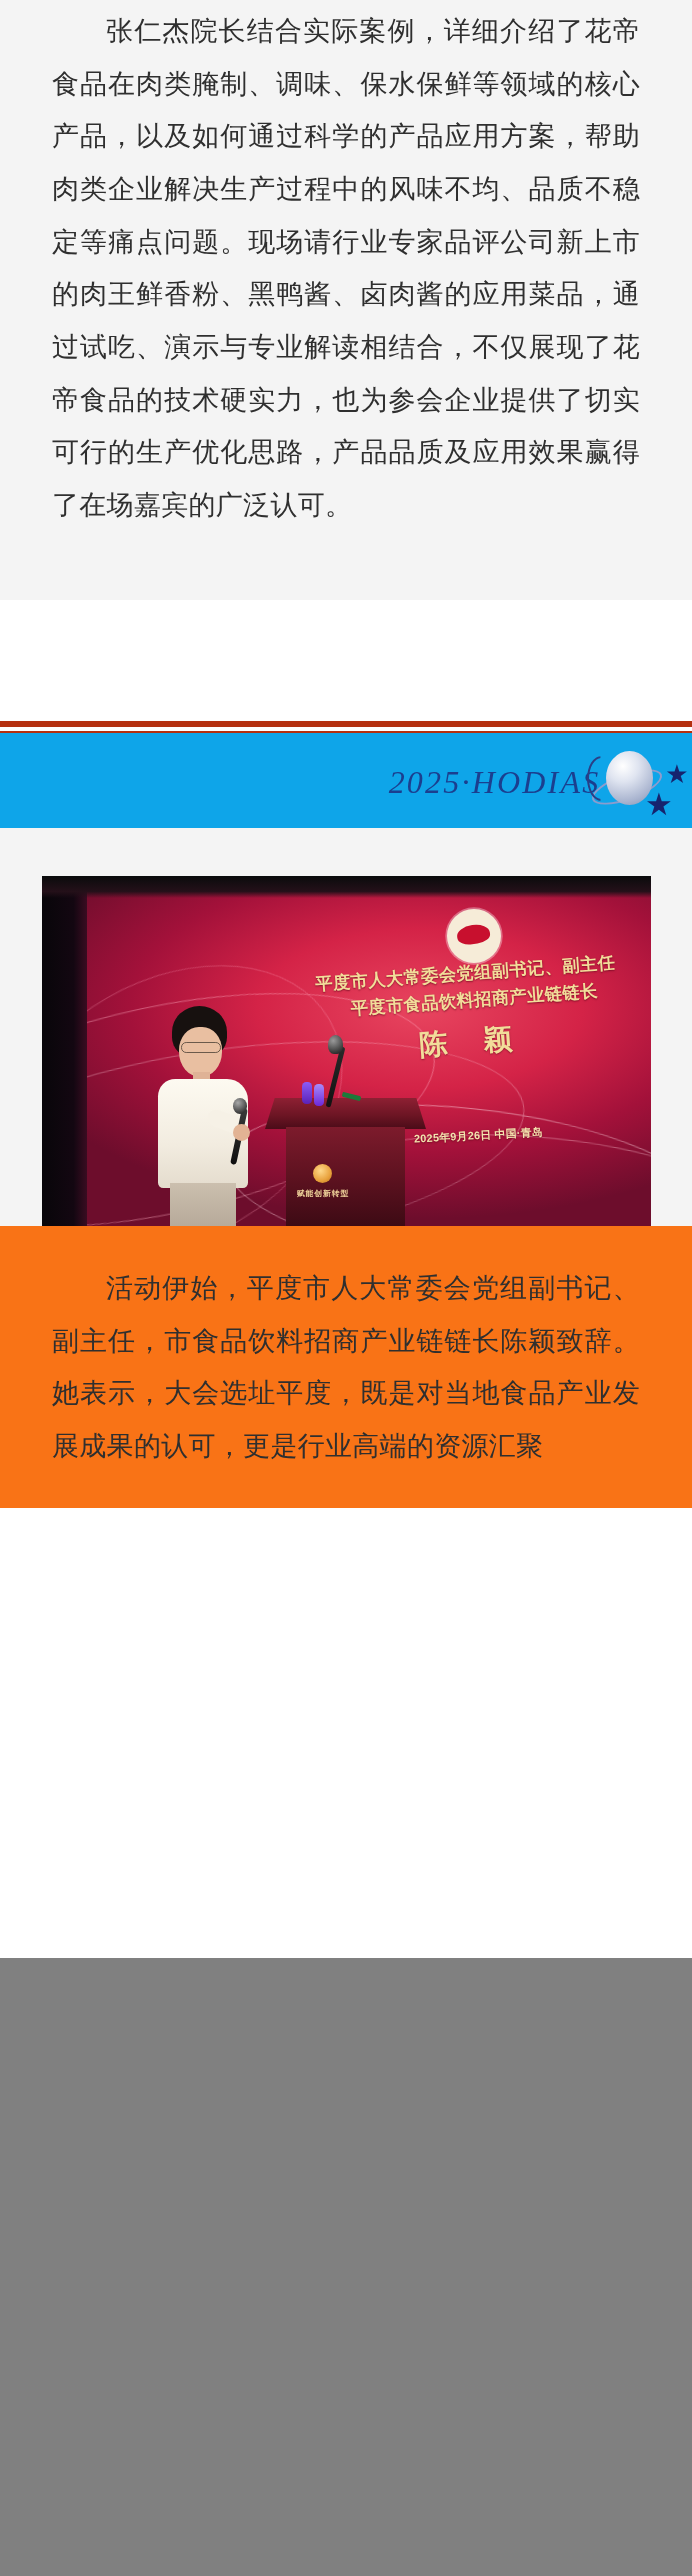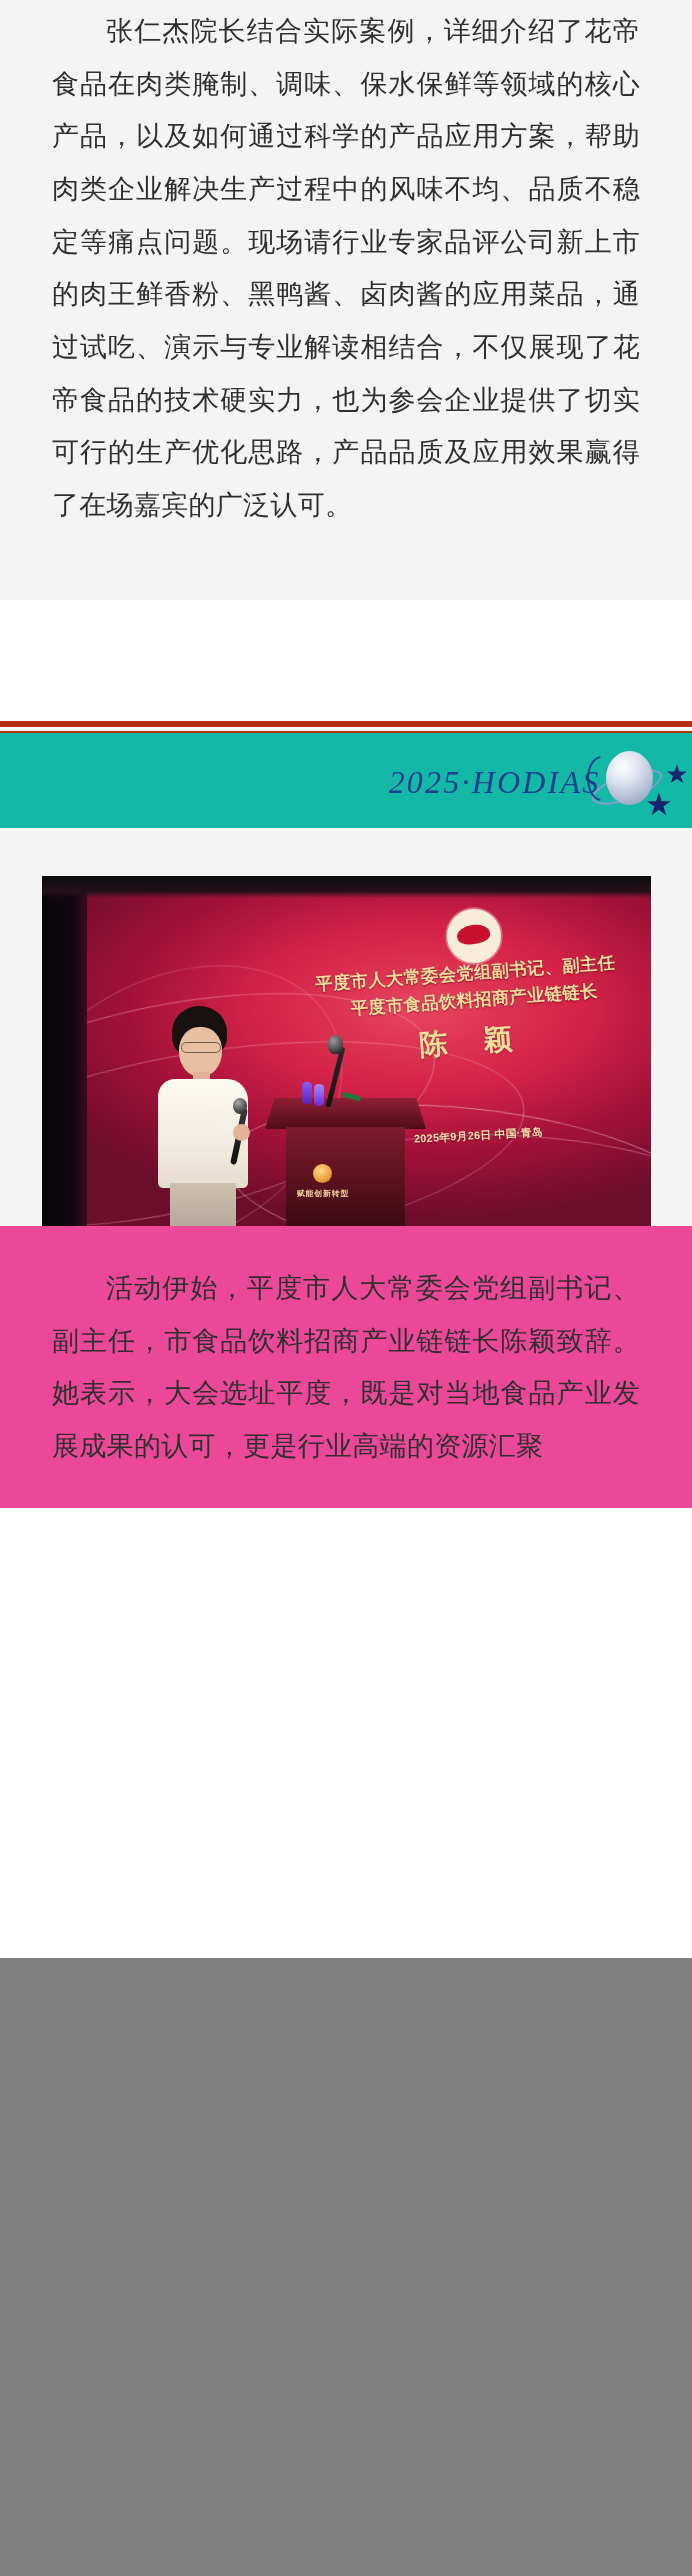--- a/index.html
+++ b/index.html
@@ -81,21 +81,21 @@
     background: #ffffff;
   }
   .rule-thin {
     height: 1.7px;
     background: #b5300f;
     width: 100%;
   }
 
   
   .brand-row {
-    background: #14b8a6;
+    background: #0ea5e9;
     height: 95px;
     position: relative;
     display: flex;
     align-items: center;
     justify-content: flex-end;
     padding-right: 5.2px;
   }
   .brand-text {
     font-family: "Liberation Serif", "DejaVu Serif", serif;
     font-style: italic;
@@ -329,21 +329,21 @@
     background: linear-gradient(180deg,#3a3a3a,#0f0f0f); border-radius: 3.5px; transform: rotate(12deg);
   }
   .p-mic-top {
     position: absolute; left: 80px; top: 92px; width: 14px; height: 15.6px;
     border-radius: 50%;
     background: radial-gradient(circle at 35% 30%, #a8a8a8, #3c3c3c 70%, #161616 100%);
   }
 
   
   .lower-card {
-    background: #ec4899;
+    background: #f97316;
     padding: 36px 52px 35px 52px;
   }
 
   
   .gray-overlay {
     position: absolute;
     left: 0;
     top: 1958px;
     width: 692px;
     height: 618px;

